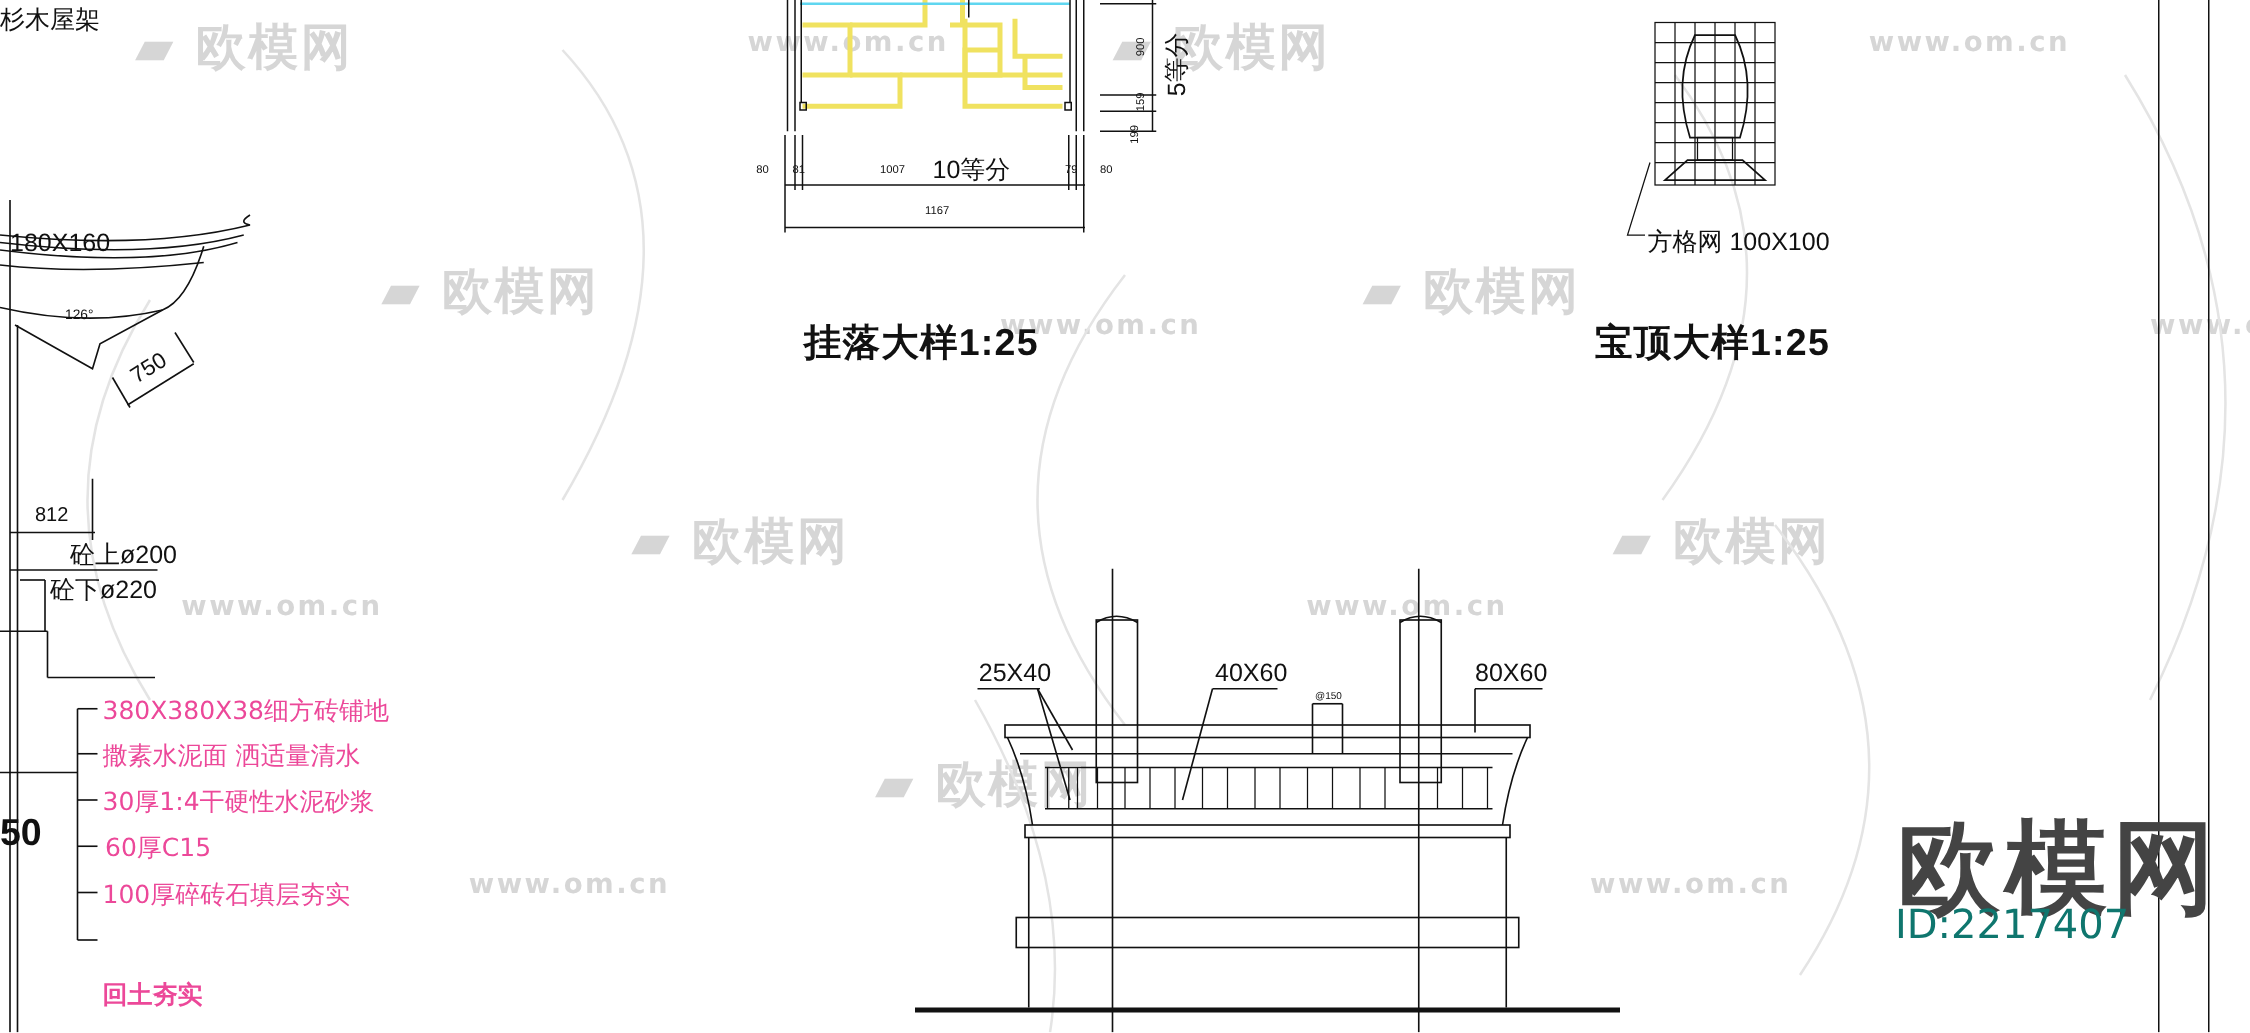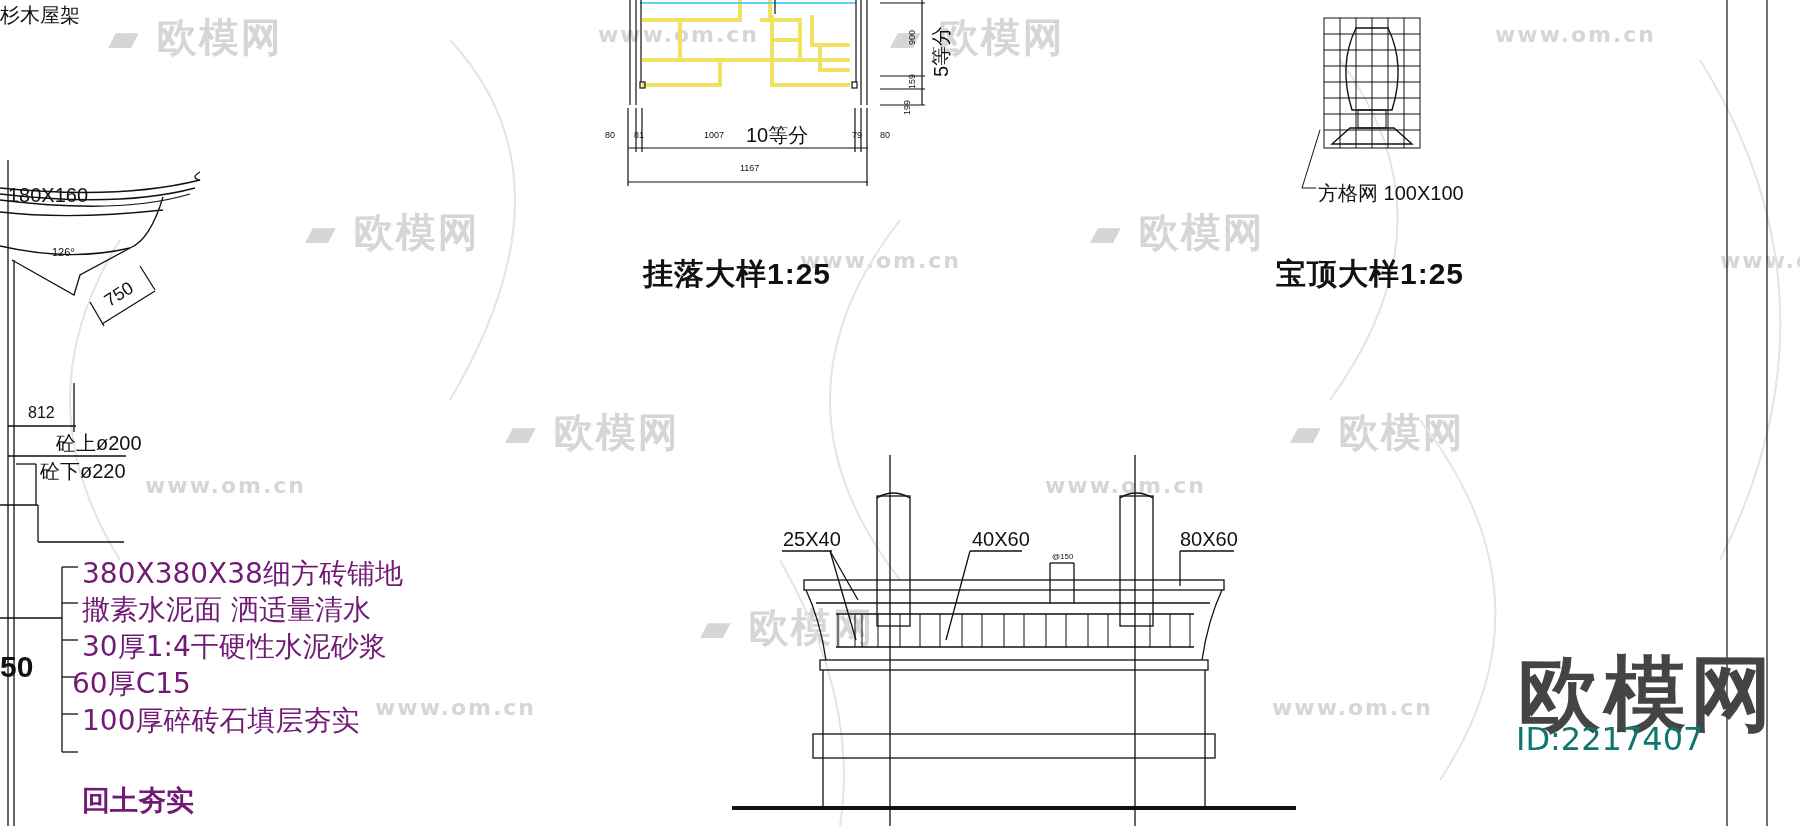--- a/index.html
+++ b/index.html
@@ -10,21 +10,21 @@
   .label { position:absolute; color:#111; white-space:nowrap;
            font-family:"Liberation Sans", sans-serif; }
   .title { font-weight:bold; font-size:30px; letter-spacing:1px; }
   .logo-big { position:absolute; left:1518px; top:640px; font-size:82px; color:#444;
               font-family:"DejaVu Sans", sans-serif; font-weight:bold; letter-spacing:4px; }
   .logo-id { position:absolute; left:1516px; top:720px; font-size:32px; color:#0f766e;
              font-family:"DejaVu Sans", sans-serif; }
   .wm { position:absolute; color:#d6d6d6; font-family:"DejaVu Sans", sans-serif; white-space:nowrap; }
   .wm-cn { font-size:40px; font-weight:bold; letter-spacing:2px; }
   .wm-url { font-size:22px; font-weight:bold; letter-spacing:2px; }
-  .layer-item { position:absolute; font-size:28px; color:#701a75; white-space:nowrap;
+  .layer-item { position:absolute; font-size:20px; color:#ec4899; white-space:nowrap;
                 font-family:"DejaVu Sans", sans-serif; }
 </style>
 </head>
 <body>
 
 <div class="wm wm-cn" style="left:108px;top:10px;">▰ <span>欧模网</span></div>
 <div class="wm wm-cn" style="left:890px;top:10px;">▰ <span>欧模网</span></div>
 <div class="wm wm-cn" style="left:305px;top:205px;">▰ <span>欧模网</span></div>
 <div class="wm wm-cn" style="left:1090px;top:205px;">▰ <span>欧模网</span></div>
 <div class="wm wm-cn" style="left:505px;top:405px;">▰ <span>欧模网</span></div>
@@ -216,21 +216,21 @@
 <div class="label" style="left:52px;top:246px;font-size:11px;">126°</div>
 <div class="label" style="left:104px;top:284px;font-size:18px;transform:rotate(-32deg);">750</div>
 <div class="label" style="left:28px;top:404px;font-size:16px;">812</div>
 <div class="label" style="left:56px;top:430px;font-size:20px;text-align:right;">砼上ø200</div>
 <div class="label" style="left:40px;top:458px;font-size:20px;">砼下ø220</div>
 <div class="label" style="left:0;top:650px;font-size:30px;font-weight:bold;">50</div>
 
 <div class="layer-item" style="left:82px;top:555px;">380X380X38细方砖铺地</div>
 <div class="layer-item" style="left:82px;top:591px;">撒素水泥面   洒适量清水</div>
 <div class="layer-item" style="left:82px;top:628px;">30厚1:4干硬性水泥砂浆</div>
-<div class="layer-item" style="left:72px;top:665px;">60厚C15</div>
+<div class="layer-item" style="left:84px;top:665px;">60厚C15</div>
 <div class="layer-item" style="left:82px;top:702px;">100厚碎砖石填层夯实</div>
 <div class="layer-item" style="left:82px;top:782px;font-weight:bold;">回土夯实</div>
 
 <div class="label" style="left:746px;top:122px;font-size:20px;">10等分</div>
 <div class="label" style="left:916px;top:38px;font-size:20px;transform:rotate(-90deg);">5等分</div>
 <div class="label title" style="left:643px;top:254px;">挂落大样1:25</div>
 
 <div class="label" style="left:1318px;top:180px;font-size:20px;">方格网 100X100</div>
 <div class="label title" style="left:1276px;top:254px;">宝顶大样1:25</div>
 

